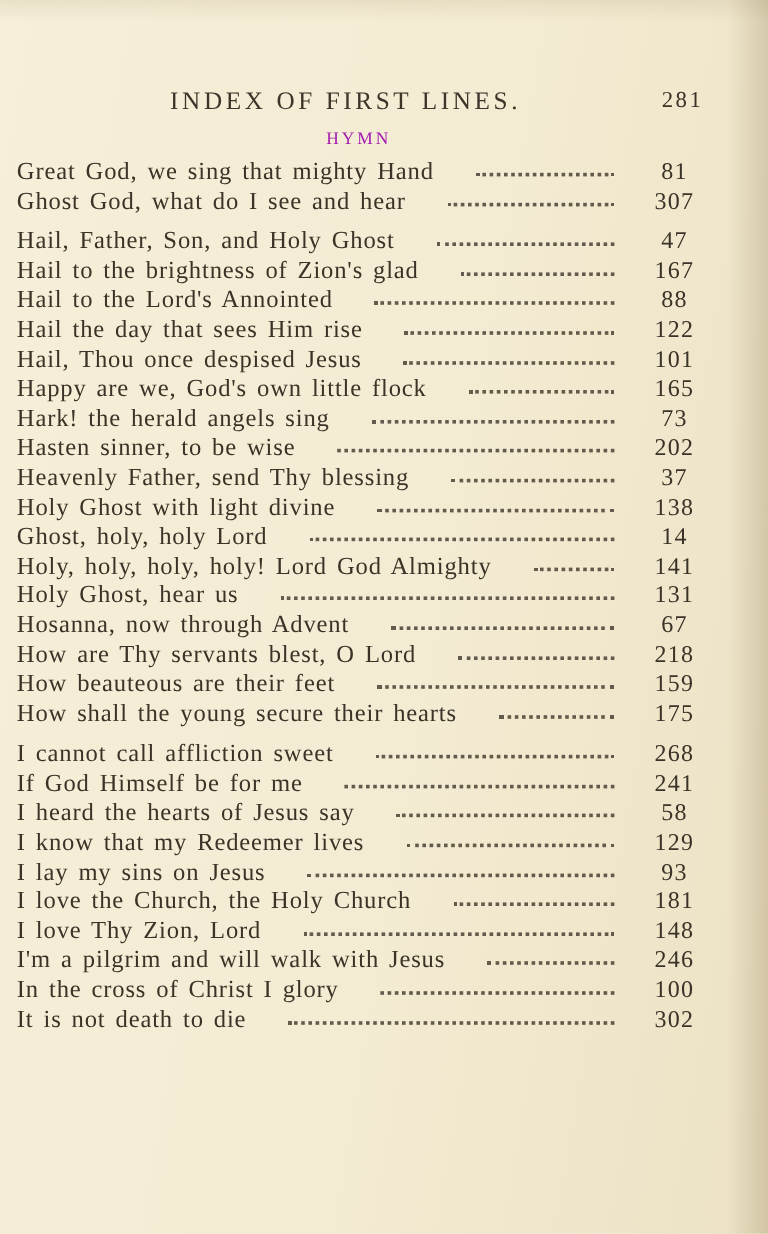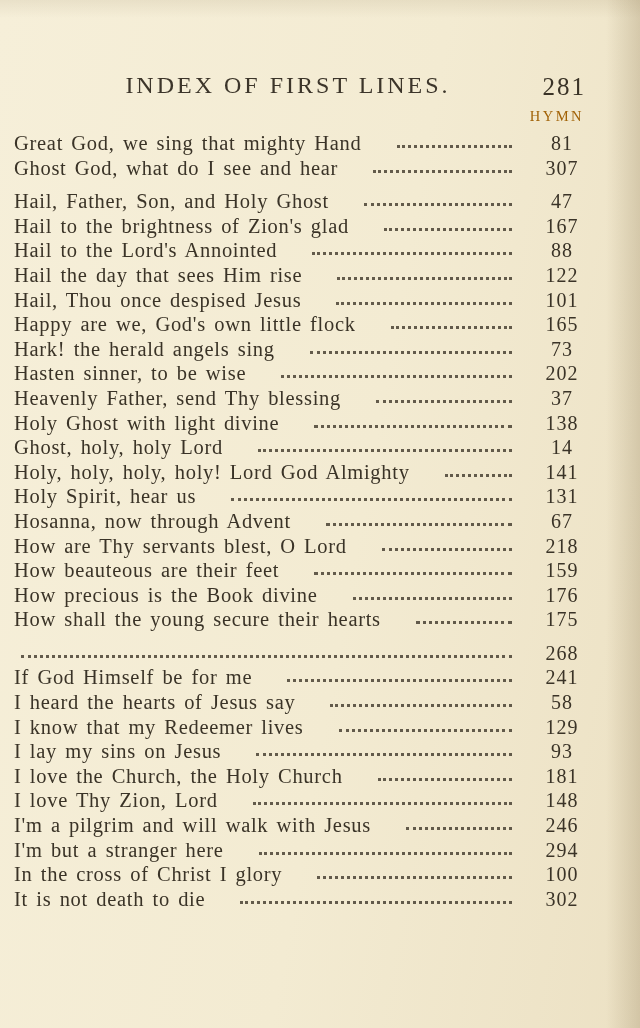--- a/index.html
+++ b/index.html
@@ -25,37 +25,37 @@
   .header {
     position: relative;
     height: 36px;
   }
   .title {
     position: absolute;
     left: 0;
     right: 20px;
     top: 4px;
     text-align: center;
-    font-size: 24px;
+    font-size: 21px;
     letter-spacing: 3px;
     color: #3c352a;
   }
   .pageno {
     position: absolute;
     right: -4px;
     top: 5px;
-    font-size: 25px;
+    font-size: 19px;
     letter-spacing: 2px;
   }
   .hymn-label {
-    text-align: right;
+    text-align: center;
     font-size: 14.5px;
     letter-spacing: 2.5px;
     margin: 4px -2px 6px 0;
-    color: #a16207;
+    color: #a21caf;
   }
   .list { }
   .section { margin-top: 9px; }
   .section:first-child { margin-top: 0; }
   .row {
     display: flex;
     align-items: baseline;
     font-size: 20.5px;
     line-height: 24.6px;
     letter-spacing: 0.7px;
@@ -159,52 +159,48 @@
     <span class="line">Ghost, holy, holy Lord</span>
     <span class="leader"></span>
     <span class="num">14</span>
   </div>
         <div class="row">
     <span class="line">Holy, holy, holy, holy! Lord God Almighty</span>
     <span class="leader"></span>
     <span class="num">141</span>
   </div>
         <div class="row">
-    <span class="line">Holy Spirit, hear us</span>
+    <span class="line">Holy Ghost, hear us</span>
     <span class="leader"></span>
     <span class="num">131</span>
   </div>
         <div class="row">
     <span class="line">Hosanna, now through Advent</span>
     <span class="leader"></span>
     <span class="num">67</span>
   </div>
         <div class="row">
     <span class="line">How are Thy servants blest, O Lord</span>
     <span class="leader"></span>
     <span class="num">218</span>
   </div>
         <div class="row">
     <span class="line">How beauteous are their feet</span>
     <span class="leader"></span>
     <span class="num">159</span>
-  </div>
-        <div class="row">
-    <span class="line">How precious is the Book divine</span>
-    <span class="leader"></span>
-    <span class="num">176</span>
   </div>
         <div class="row">
     <span class="line">How shall the young secure their hearts</span>
     <span class="leader"></span>
     <span class="num">175</span>
   </div>
       </div>
       <div class="section">
         <div class="row">
+    <span class="line">I cannot call affliction sweet</span>
     <span class="leader"></span>
     <span class="num">268</span>
   </div>
         <div class="row">
     <span class="line">If God Himself be for me</span>
     <span class="leader"></span>
     <span class="num">241</span>
   </div>
         <div class="row">
     <span class="line">I heard the hearts of Jesus say</span>
@@ -228,25 +224,20 @@
   </div>
         <div class="row">
     <span class="line">I love Thy Zion, Lord</span>
     <span class="leader"></span>
     <span class="num">148</span>
   </div>
         <div class="row">
     <span class="line">I'm a pilgrim and will walk with Jesus</span>
     <span class="leader"></span>
     <span class="num">246</span>
-  </div>
-        <div class="row">
-    <span class="line">I'm but a stranger here</span>
-    <span class="leader"></span>
-    <span class="num">294</span>
   </div>
         <div class="row">
     <span class="line">In the cross of Christ I glory</span>
     <span class="leader"></span>
     <span class="num">100</span>
   </div>
         <div class="row">
     <span class="line">It is not death to die</span>
     <span class="leader"></span>
     <span class="num">302</span>

